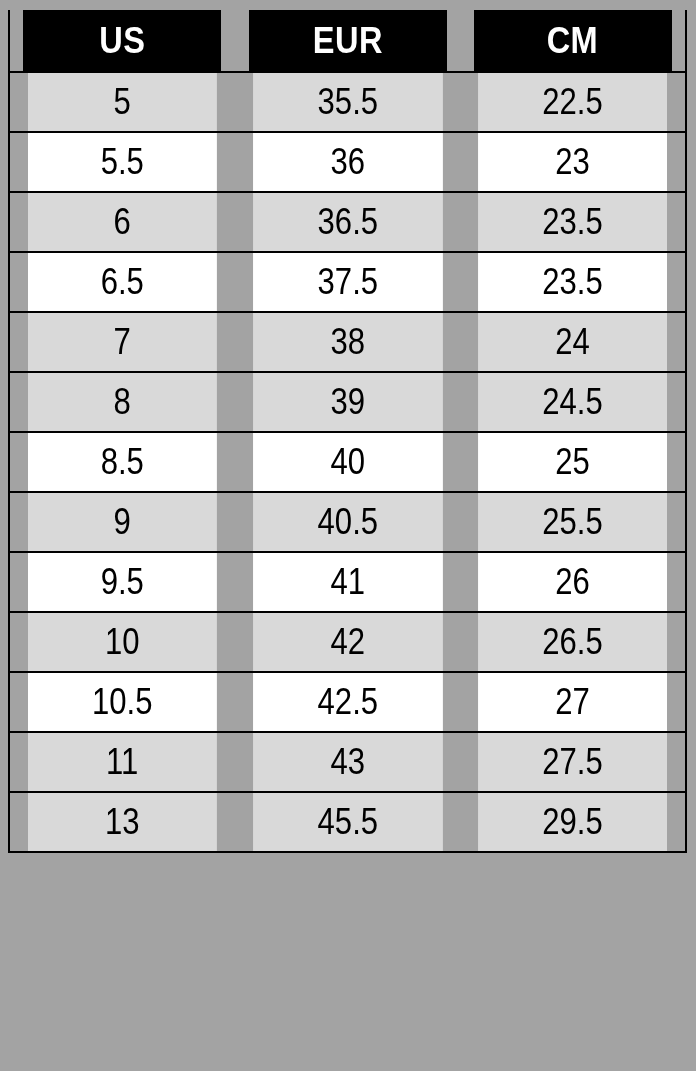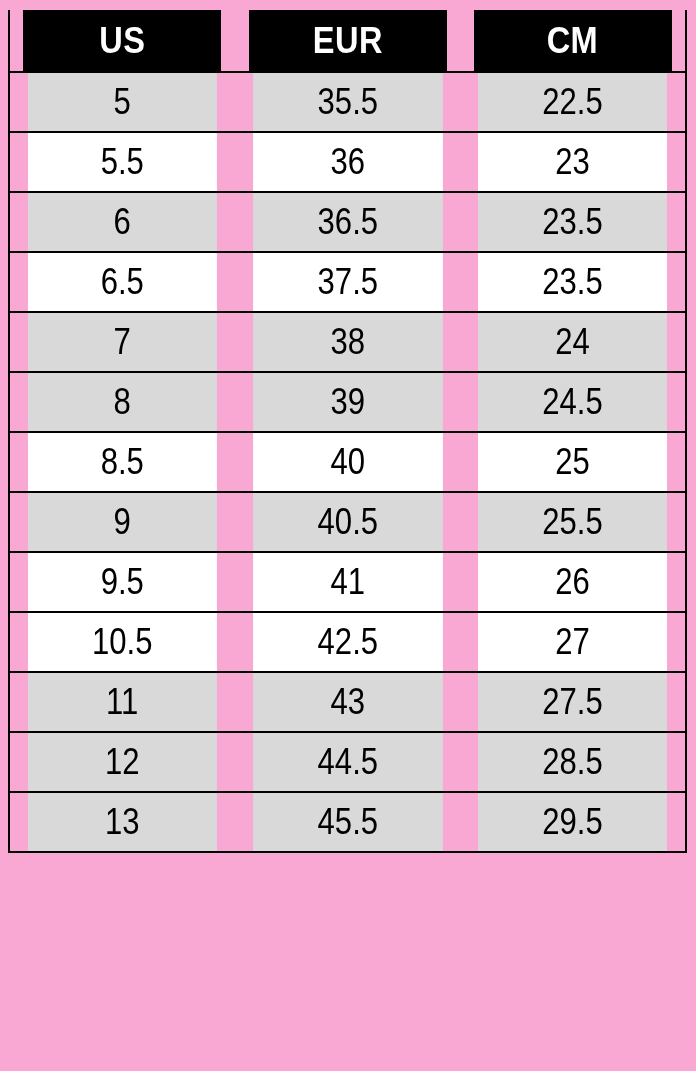--- a/index.html
+++ b/index.html
@@ -10,21 +10,21 @@
   body {
     width: 696px;
     height: 1071px;
     overflow: hidden;
     font-family: "Liberation Sans", "DejaVu Sans", sans-serif;
   }
   .sheet {
     position: relative;
     width: 696px;
     height: 1071px;
-    background: #f9a8d4;
+    background: #a3a3a3;
     box-sizing: border-box;
   }
   .size-table {
     position: absolute;
     left: 8px;
     top: 10px;
     width: 679px;
     border-collapse: collapse;
     table-layout: fixed;
     border-left: 2px solid #000000;
@@ -128,35 +128,35 @@
         <tr class="shade">
           <td>9</td>
           <td>40.5</td>
           <td>25.5</td>
         </tr>
         <tr class="plain">
           <td>9.5</td>
           <td>41</td>
           <td>26</td>
         </tr>
+        <tr class="shade">
+          <td>10</td>
+          <td>42</td>
+          <td>26.5</td>
+        </tr>
         <tr class="plain">
           <td>10.5</td>
           <td>42.5</td>
           <td>27</td>
         </tr>
         <tr class="shade">
           <td>11</td>
           <td>43</td>
           <td>27.5</td>
         </tr>
         <tr class="shade">
-          <td>12</td>
-          <td>44.5</td>
-          <td>28.5</td>
-        </tr>
-        <tr class="shade">
           <td>13</td>
           <td>45.5</td>
           <td>29.5</td>
         </tr>
       </tbody>
   </table>
 </div>
 
 </body></html>

